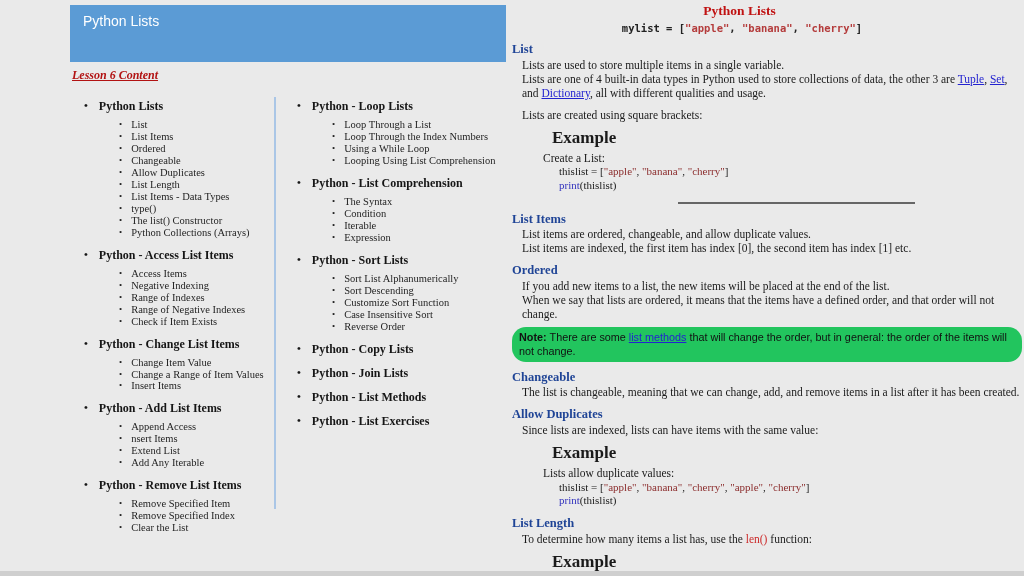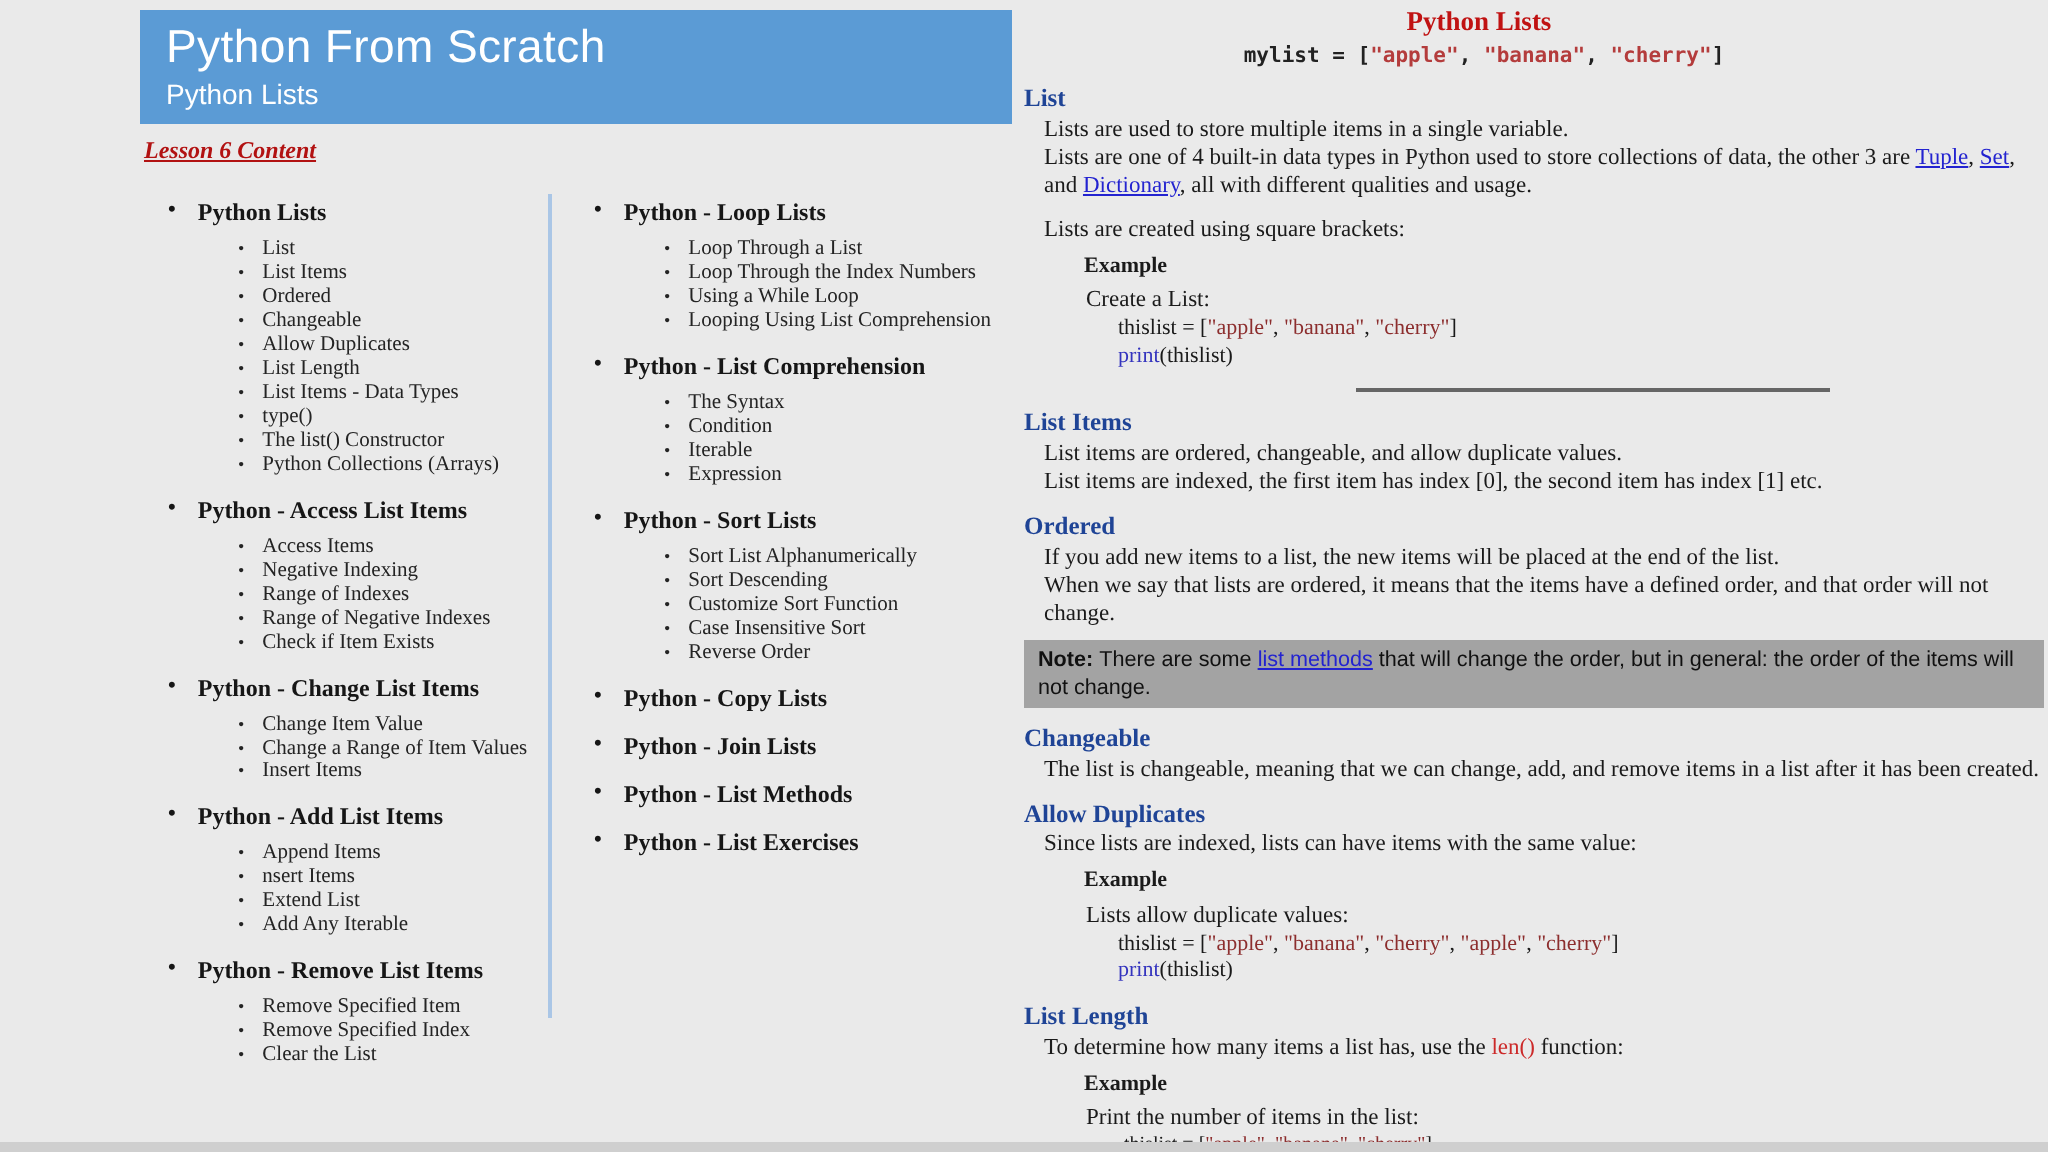--- a/index.html
+++ b/index.html
@@ -36,44 +36,43 @@
   
   .content{position:absolute;left:512px;top:3px;width:510px;color:#1a1a1a;}
   .content-title{text-align:center;padding-right:55px;color:#c01212;font-weight:bold;font-size:13.5px;}
   .code-banner{
     text-align:center;padding-right:50px;margin-top:3px;
     font-family:"DejaVu Sans Mono",monospace;font-size:10.5px;font-weight:bold;color:#222;
   }
   .sec-heading{color:#1f4496;font-weight:bold;font-size:12.5px;margin-top:8px;line-height:1.25;}
   .blk-p{margin-left:10px;font-size:11.5px;line-height:1.22;}
   .blk-p.gap{margin-top:8px;}
-  .blk-example{margin-left:30px;font-weight:bold;font-size:11px;margin-top:5px;line-height:1.25;}
+  .blk-example{margin-left:40px;font-weight:bold;font-size:17px;margin-top:5px;line-height:1.25;}
   .blk-desc{margin-left:31px;font-size:11.5px;margin-top:3px;line-height:1.25;}
   .blk-code{margin-left:47px;font-size:11px;line-height:1.25;}
   .blk-code.small{font-size:10px;margin-left:50px;}
   .blk-hr{border-top:2px solid #666;width:237px;margin:9px 0 1px 166px;height:0;}
   .blk-note{
-    background:#a3a3a3;color:#111;
+    background:#22c55e;color:#111;
     font-family:"Liberation Sans",sans-serif;font-size:10.8px;line-height:1.32;
-    padding:3px 7px;margin-top:6px;
+    padding:3px 7px;margin-top:6px;border-radius:14px;
   }
   
   .seg-link{color:#2323d0;text-decoration:underline;cursor:pointer;}
   .seg-str{color:#8c2e2e;}
   .seg-kw{color:#3434be;}
   .seg-red{color:#cc2a2a;}
   .seg-bold{font-weight:bold;}
   .seg-mstr{color:#b43c3c;}
   .bottom-strip{position:absolute;left:0;bottom:0;width:1024px;height:5px;background:#cfcfcf;}
 </style>
 </head>
 <body>
 
 <div class="banner">
-  <div class="banner-title">Python From Scratch</div>
   <div class="banner-subtitle">Python Lists</div>
 </div>
 
 <div class="lesson-heading">Lesson 6 Content</div>
 
 <div class="outline">
   <div class="ocol1" id="outline-col1">
       <div class="outline-item">
         <span class="bul">•</span>
         <span>Python Lists</span>
@@ -164,21 +163,21 @@
           <span>Insert Items</span>
         </div>
       </div>
       <div class="outline-item">
         <span class="bul">•</span>
         <span>Python - Add List Items</span>
       </div>
       <div class="outline-sub">
         <div class="sub-row">
           <span class="bul">•</span>
-          <span>Append Items</span>
+          <span>Append Access</span>
         </div>
         <div class="sub-row">
           <span class="bul">•</span>
           <span>nsert Items</span>
         </div>
         <div class="sub-row">
           <span class="bul">•</span>
           <span>Extend List</span>
         </div>
         <div class="sub-row">

